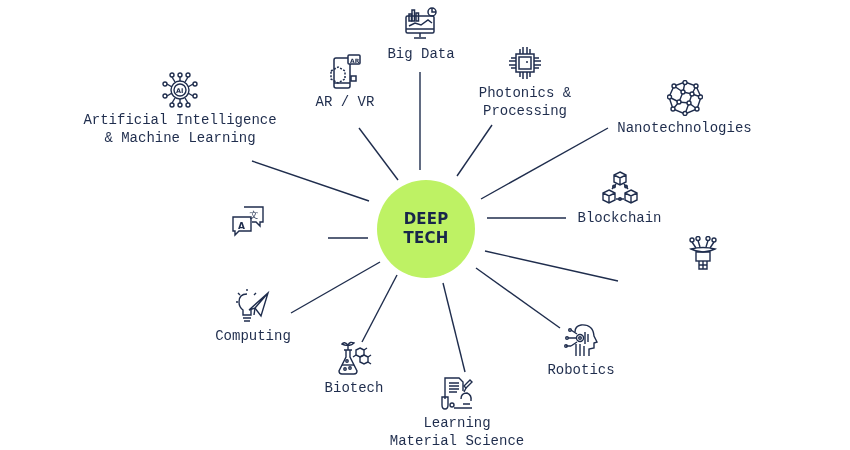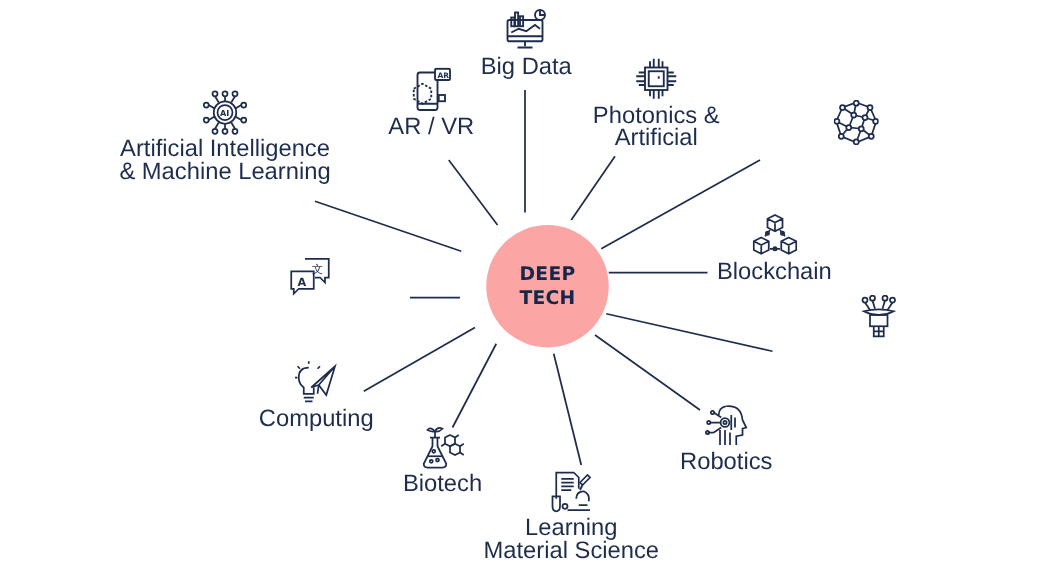--- a/index.html
+++ b/index.html
@@ -1,27 +1,27 @@
 <!DOCTYPE html>
 <html><head>
 <meta charset="utf-8">
 <style>
   html, body { margin: 0; padding: 0; background: #ffffff; }
   body { width: 850px; height: 450px; position: relative; overflow: hidden;
          font-family: "Liberation Sans", "DejaVu Sans", sans-serif; color: #1f2d4d; }
   #stage { position: absolute; left: 0; top: 0; width: 850px; height: 450px; }
   svg#lines { position: absolute; left: 0; top: 0; }
-  .hub { position: absolute; left: 389px; top: 180px; width: 98px; height: 98px;
-         border-radius: 50%; background: #fca5a5; display: flex; flex-direction: column;
+  .hub { position: absolute; left: 377px; top: 180px; width: 98px; height: 98px;
+         border-radius: 50%; background: #bef264; display: flex; flex-direction: column;
          align-items: center; justify-content: center; }
   .hub span { font-family: "DejaVu Sans", sans-serif; font-weight: bold; font-size: 15px;
               line-height: 19px; color: #18264a; letter-spacing: 0.2px; }
   .node { position: absolute; display: flex; flex-direction: column; align-items: center; }
   .node .icon { width: 36px; height: 36px; margin-bottom: 3px; }
-  .node .label { font-size: 19px; line-height: 18px; color: #1f2d4d; text-align: left; white-space: nowrap; }
+  .node .label { font-size: 14px; line-height: 18px; color: #1f2d4d; text-align: left; white-space: nowrap; font-family: Liberation Mono, monospace; }
 </style>
 </head>
 <body>
 
 <div id="stage">
 
   <svg id="lines" width="850" height="450">
     <line x1="420" y1="72" x2="420" y2="170" stroke="#1f2d4d" stroke-width="1.4"></line>
     <line x1="359" y1="128" x2="398" y2="180" stroke="#1f2d4d" stroke-width="1.4"></line>
     <line x1="252" y1="161" x2="369" y2="201" stroke="#1f2d4d" stroke-width="1.4"></line>
@@ -111,21 +111,21 @@
         <rect x="9" y="9" width="18" height="18"></rect>
           <rect x="12" y="12" width="12" height="12"></rect>
         <line x1="20" y1="16" x2="20" y2="18"></line>
         <path d="M13 9 V4 M16 9 V2 M20 9 V2 M23 9 V4"></path>
         <path d="M13 27 V32 M16 27 V34 M20 27 V34 M23 27 V32"></path>
         <path d="M9 13 H4 M9 16 H2 M9 20 H2 M9 23 H4"></path>
         <path d="M27 13 H32 M27 16 H34 M27 20 H34 M27 23 H32"></path>
       </g>
     </svg>
     <div class="label">Photonics &amp;</div>
-    <div class="label">Artificial</div>
+    <div class="label">Processing</div>
   </div>
 
   <div class="node" style="left:612px; top:80px; width:145px;">
     <svg class="icon" viewBox="0 0 36 36">
       <g fill="none" stroke="#1f2d4d" stroke-width="1.4">
         <polygon points="18,2 29,6 34,17 30,29 18,34 6,29 2,17 7,6"></polygon>
         <path d="M18 2 L16 12 L7 6 M16 12 L25 14 L29 6 M25 14 L34 17 M25 14 L22 23 L30 29 M22 23 L18 34 M22 23 L12 22 L6 29 M12 22 L2 17 M12 22 L16 12"></path>
       </g>
       <g fill="#fff" stroke="#1f2d4d" stroke-width="1.4">
         <circle cx="18" cy="2.5" r="2"></circle>
@@ -135,20 +135,21 @@
         <circle cx="18" cy="33.5" r="2"></circle>
           <circle cx="6" cy="29" r="2"></circle>
           <circle cx="2.5" cy="17" r="2"></circle>
           <circle cx="7" cy="6" r="2"></circle>
         <circle cx="16" cy="12" r="2"></circle>
           <circle cx="25" cy="14" r="2"></circle>
           <circle cx="22" cy="23" r="2"></circle>
           <circle cx="12" cy="22" r="2"></circle>
       </g>
     </svg>
+    <div class="label">Nanotechnologies</div>
   </div>
 
   <div class="node" style="left:572px; top:170px; width:95px;">
     <svg class="icon" viewBox="0 0 36 36">
       <g fill="none" stroke="#1f2d4d" stroke-width="1.4">
         <path d="M18 2 L24 5 L24 12 L18 15 L12 12 L12 5 Z M12 5 L18 8 L24 5 M18 8 V15"></path>
         <path d="M7 20 L13 23 L13 30 L7 33 L1 30 L1 23 Z M1 23 L7 26 L13 23 M7 26 V33"></path>
         <path d="M29 20 L35 23 L35 30 L29 33 L23 30 L23 23 Z M23 23 L29 26 L35 23 M29 26 V33"></path>
         <path d="M14 14 L10 19 M22 14 L26 19 M14 29 H22"></path>
         <circle cx="12" cy="16.5" r="1.3"></circle>

